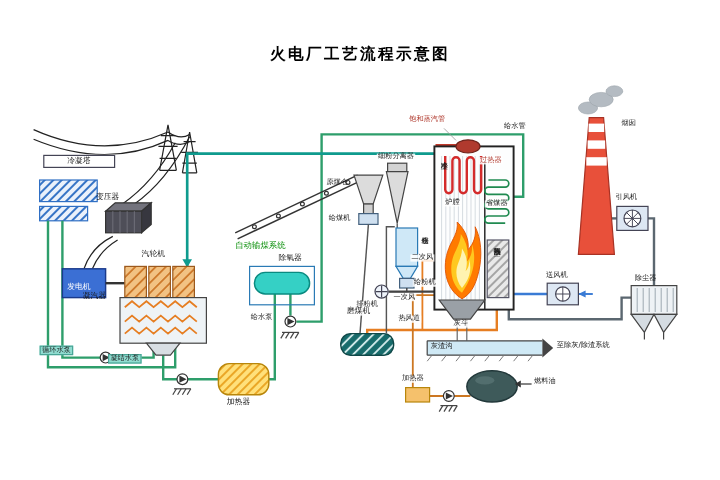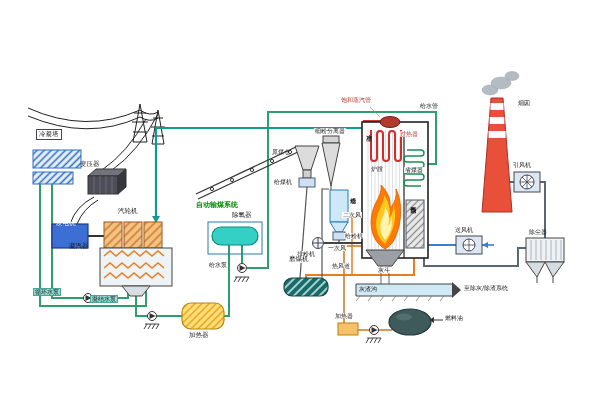--- a/index.html
+++ b/index.html
@@ -5,26 +5,26 @@
   html,body{margin:0;padding:0;background:#fff}
   .stage{position:relative;width:600px;height:400px;background:#fff;overflow:hidden;
          font-family:"DejaVu Sans",sans-serif}
   .stage svg{position:absolute;left:0;top:0}
   .title{position:absolute;left:0;top:36px;width:100%;text-align:center;
          font-size:13px;font-weight:bold;letter-spacing:2px;color:#000}
   .lbl{position:absolute;font-size:7px;color:#1a1a1a;white-space:nowrap;line-height:1.05}
   .sm{font-size:6.5px}
   .xs{font-size:6px}
   .teal{background:#8fdcd0;border:1px solid #49a596;padding:0 1px}
-  .green{color:#0a8f0a;font-weight:bold;font-size:7px}
+  .green{color:#0a8f0a;font-weight:normal;font-size:7px}
   .red{color:#b03a2e}
   .white{color:#fff}
   .bgw{background:rgba(255,255,255,.85);padding:0 1px}
   .vert{writing-mode:vertical-rl;text-orientation:upright;letter-spacing:0}
-  .box-lbl{border:1px solid #445;background:#fff;padding:1px 2px}
+  .box-lbl{border:1px solid #445;background:#fff;padding:1px 19px}
 </style>
 </head>
 <body>
 
 <div class="stage">
 
 <svg width="600" height="400" viewBox="0 0 600 400">
   <defs>
     <pattern id="hb" width="5" height="5" patternUnits="userSpaceOnUse" patternTransform="rotate(45)">
       <rect width="5" height="5" fill="#eaf1fb"></rect>
@@ -236,24 +236,25 @@
     <ellipse cx="410" cy="322" rx="21" ry="13" fill="#3e5a5a" stroke="#22383a" stroke-width="1.2"></ellipse>
     <ellipse cx="404" cy="317" rx="8" ry="3.5" fill="#5b7676" opacity="0.7"></ellipse>
   </g>
   <rect x="338" y="323" width="20" height="12" fill="#f5c16c" stroke="#b8860b"></rect>
   <g>
     <line x1="443" y1="320" x2="434" y2="320" stroke="#333"></line>
     <polygon points="434,317 434,323 429,320" fill="#333"></polygon>
   </g>
 </svg>
 
+  <div class="title">火电厂工艺流程示意图</div>
 
   <div class="lbl sm box-lbl" style="left:36px;top:129px">冷凝塔</div>
   <div class="lbl sm" style="left:80px;top:161px">变压器</div>
-  <div class="lbl sm white" style="left:56px;top:220px">发电机</div>
+  <div class="lbl sm white" style="left:56px;top:236px">发电机</div>
   <div class="lbl sm" style="left:118px;top:208px">汽轮机</div>
   <div class="lbl sm" style="left:69px;top:243px">凝汽器</div>
   <div class="lbl xs teal" style="left:33px;top:288px">循环水泵</div>
   <div class="lbl xs teal" style="left:90px;top:295px">凝结水泵</div>
   <div class="lbl sm" style="left:189px;top:332px">加热器</div>
   <div class="lbl sm" style="left:232px;top:212px">除氧器</div>
   <div class="lbl xs" style="left:209px;top:262px">给水泵</div>
 
   <div class="lbl green" style="left:196px;top:202px">自动输煤系统</div>
   <div class="lbl xs" style="left:272px;top:149px">原煤仓</div>

